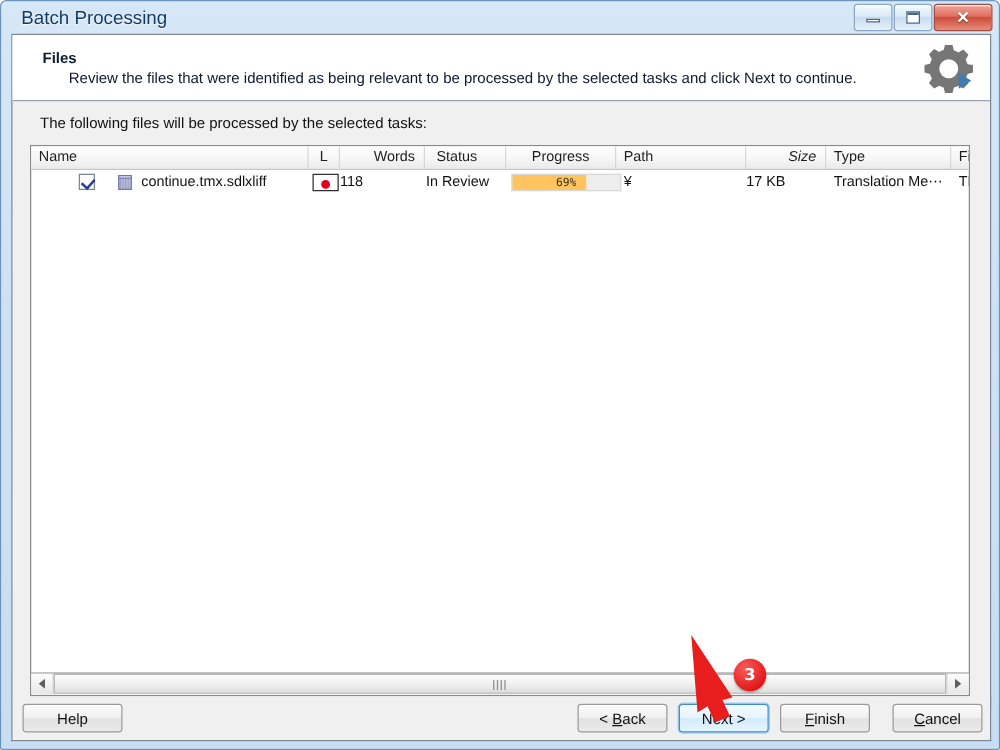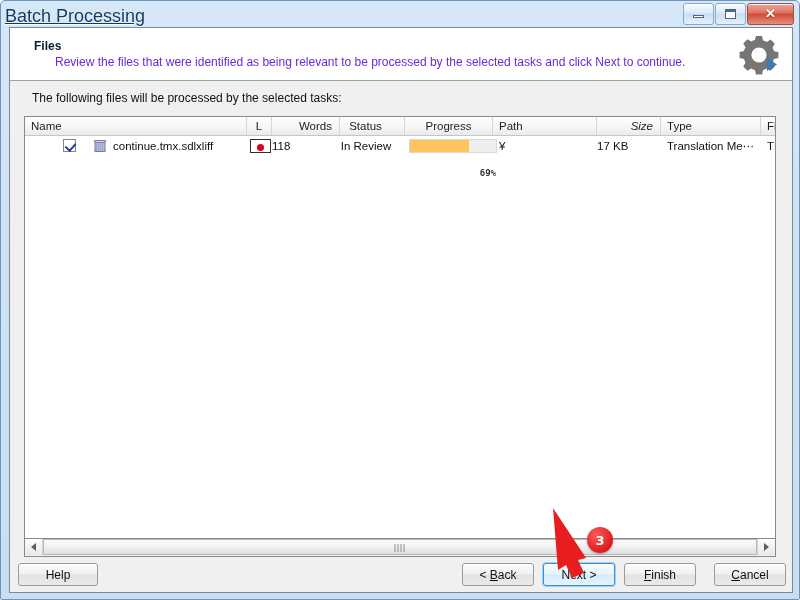--- a/index.html
+++ b/index.html
@@ -15,25 +15,24 @@
     position:absolute;left:0;top:0;width:800px;height:600px;
     box-sizing:border-box;
     background:linear-gradient(180deg,#d6e7f7 0%,#cfe2f5 40%,#c9def3 100%);
     border:1px solid #6d95bb;
     border-radius:5px 5px 2px 2px;
   }
   .titlebar{
     position:absolute;left:0;top:0;right:0;height:26px;
   }
   .title-text{
-    position:absolute;left:4px;top:5px;
-    font-size:18px;color:#123a5e;
+    position:absolute;left:16px;top:5px;
+    font-size:15px;color:#123a5e;
     text-shadow:0 1px 0 rgba(255,255,255,.85);
     white-space:nowrap;
-    text-decoration:underline;
   }
 
   .wbtns{position:absolute;right:5px;top:2px;height:21px;display:flex;}
   .wbtn{
     width:29px;height:20px;margin-left:1px;
     border:1px solid #8ba8c4;border-radius:3px;
     background:linear-gradient(180deg,#f5fbff 0%,#dceaf7 45%,#c9ddf0 50%,#e5f1fb 100%);
     position:relative;
     box-shadow:inset 0 1px 0 rgba(255,255,255,.9);
   }
@@ -61,21 +60,21 @@
     position:absolute;left:0;top:0;right:0;height:53px;
     background:#ffffff;border-bottom:1px solid #9aa4ae;
     box-sizing:border-box;
   }
   .banner-title{
     position:absolute;left:24px;top:11px;
     font-size:12px;font-weight:bold;color:#0d1c2e;
   }
   .banner-sub{
     position:absolute;left:45px;top:27px;
-    font-size:12px;color:#6d28d9;white-space:nowrap;
+    font-size:12px;color:#0f172a;white-space:nowrap;
   }
   .gear-wrap{
     position:absolute;right:10px;top:4px;width:46px;height:46px;
   }
 
   .body-note{
     position:absolute;left:22px;top:63px;
     font-size:12px;color:#111;
   }
 
@@ -138,23 +137,22 @@
   .progress-outer{
     position:absolute;left:384px;top:3px;width:88px;height:14px;
     background:#eeeeee;border:1px solid #d9d9d9;box-sizing:border-box;
   }
   .progress-fill{
     position:absolute;left:0;top:0;height:100%;
     background:#ffc45d;
   }
   .progress-label{
     position:absolute;left:0;top:0;right:0;height:14px;line-height:14px;
-    text-align:right;font-size:9px;font-weight:bold;color:#333;
+    text-align:center;font-size:9px;font-weight:normal;color:#333;
     font-family:"DejaVu Sans Mono",monospace;
-    margin-top:26px;
   }
 
   
   .hscroll{
     position:absolute;left:14px;top:511px;width:752px;height:18px;
     background:#f0f0f0;border:1px solid #8a8a8a;border-top:none;
     box-sizing:border-box;
   }
   .sb-arrow{
     position:absolute;top:0;width:17px;height:16px;

